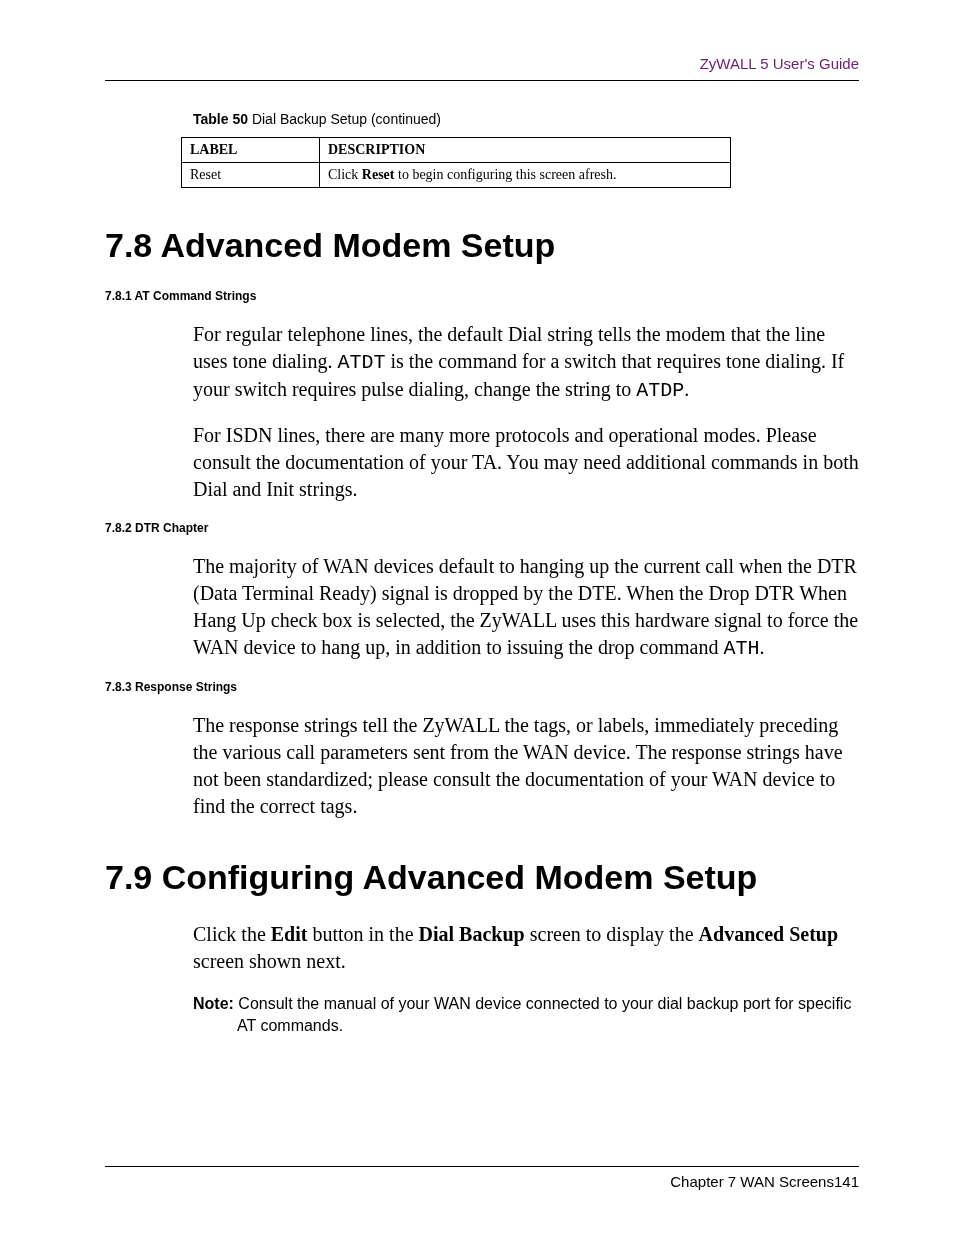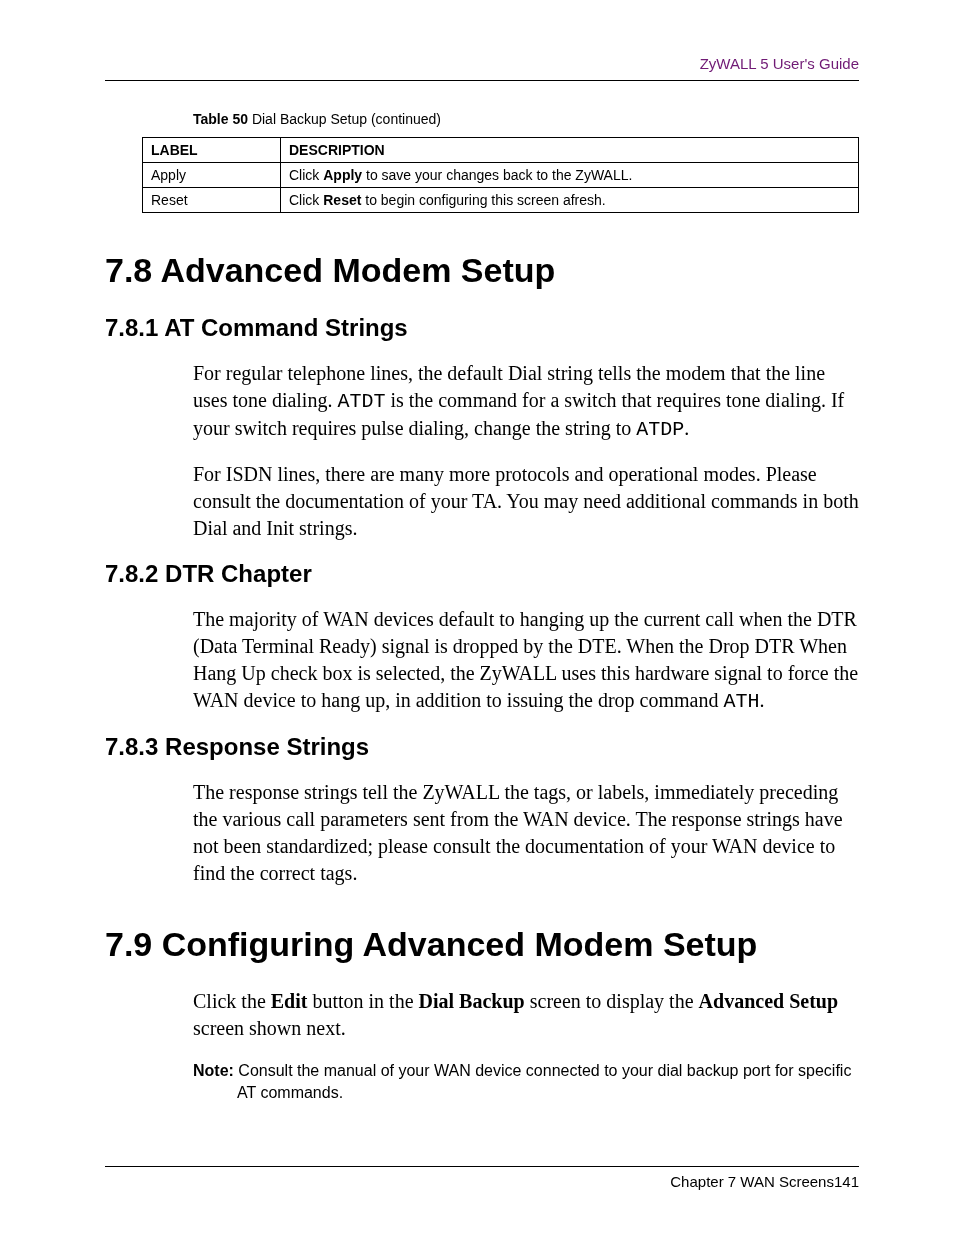--- a/index.html
+++ b/index.html
@@ -31,23 +31,23 @@
       font-family: Arial, Helvetica, sans-serif;
       font-size: 14px;
       margin-left: 88px;
       margin-bottom: 10px;
     }
     .table-caption .bold {
       font-weight: bold;
     }
     table.data-table {
       border-collapse: collapse;
-      margin-left: 37px;
-      width: 717px;
-      font-family: Liberation Sans, sans-serif;
+      margin-left: 76px;
+      width: 550px;
+      font-family: Liberation Serif, serif;
       font-size: 14px;
     }
     table.data-table th,
     table.data-table td {
       border: 1.5px solid #000;
       text-align: left;
       padding: 4px 8px;
       vertical-align: top;
     }
     table.data-table th {
@@ -59,21 +59,21 @@
     h2.section {
       font-family: Arial, Helvetica, sans-serif;
       font-weight: bold;
       font-size: 34px;
       margin-top: 38px;
       margin-bottom: 24px;
     }
     h3.subsection {
       font-family: Arial, Helvetica, sans-serif;
       font-weight: bold;
-      font-size: 24px;
+      font-size: 12px;
       margin-top: 18px;
       margin-bottom: 18px;
     }
     p.body {
       font-family: "Times New Roman", Times, serif;
       font-size: 20px;
       margin-left: 88px;
       margin-bottom: 18px;
       line-height: 1.35;
     }
@@ -124,26 +124,20 @@
 
 <table class="data-table">
   <thead>
     <tr>
       <th class="col-label">LABEL</th>
       <th>DESCRIPTION</th>
     </tr>
   </thead>
   <tbody>
     <tr>
-      <td>Apply</td>
-      <td>
-        <span>Click </span><b>Apply</b><span> to save your changes back to the ZyWALL.</span>
-      </td>
-    </tr>
-    <tr>
       <td>Reset</td>
       <td>
         <span>Click </span><b>Reset</b><span> to begin configuring this screen afresh.</span>
       </td>
     </tr>
   </tbody>
 </table>
 
 <h2 class="section">7.8  Advanced Modem Setup</h2>
 

